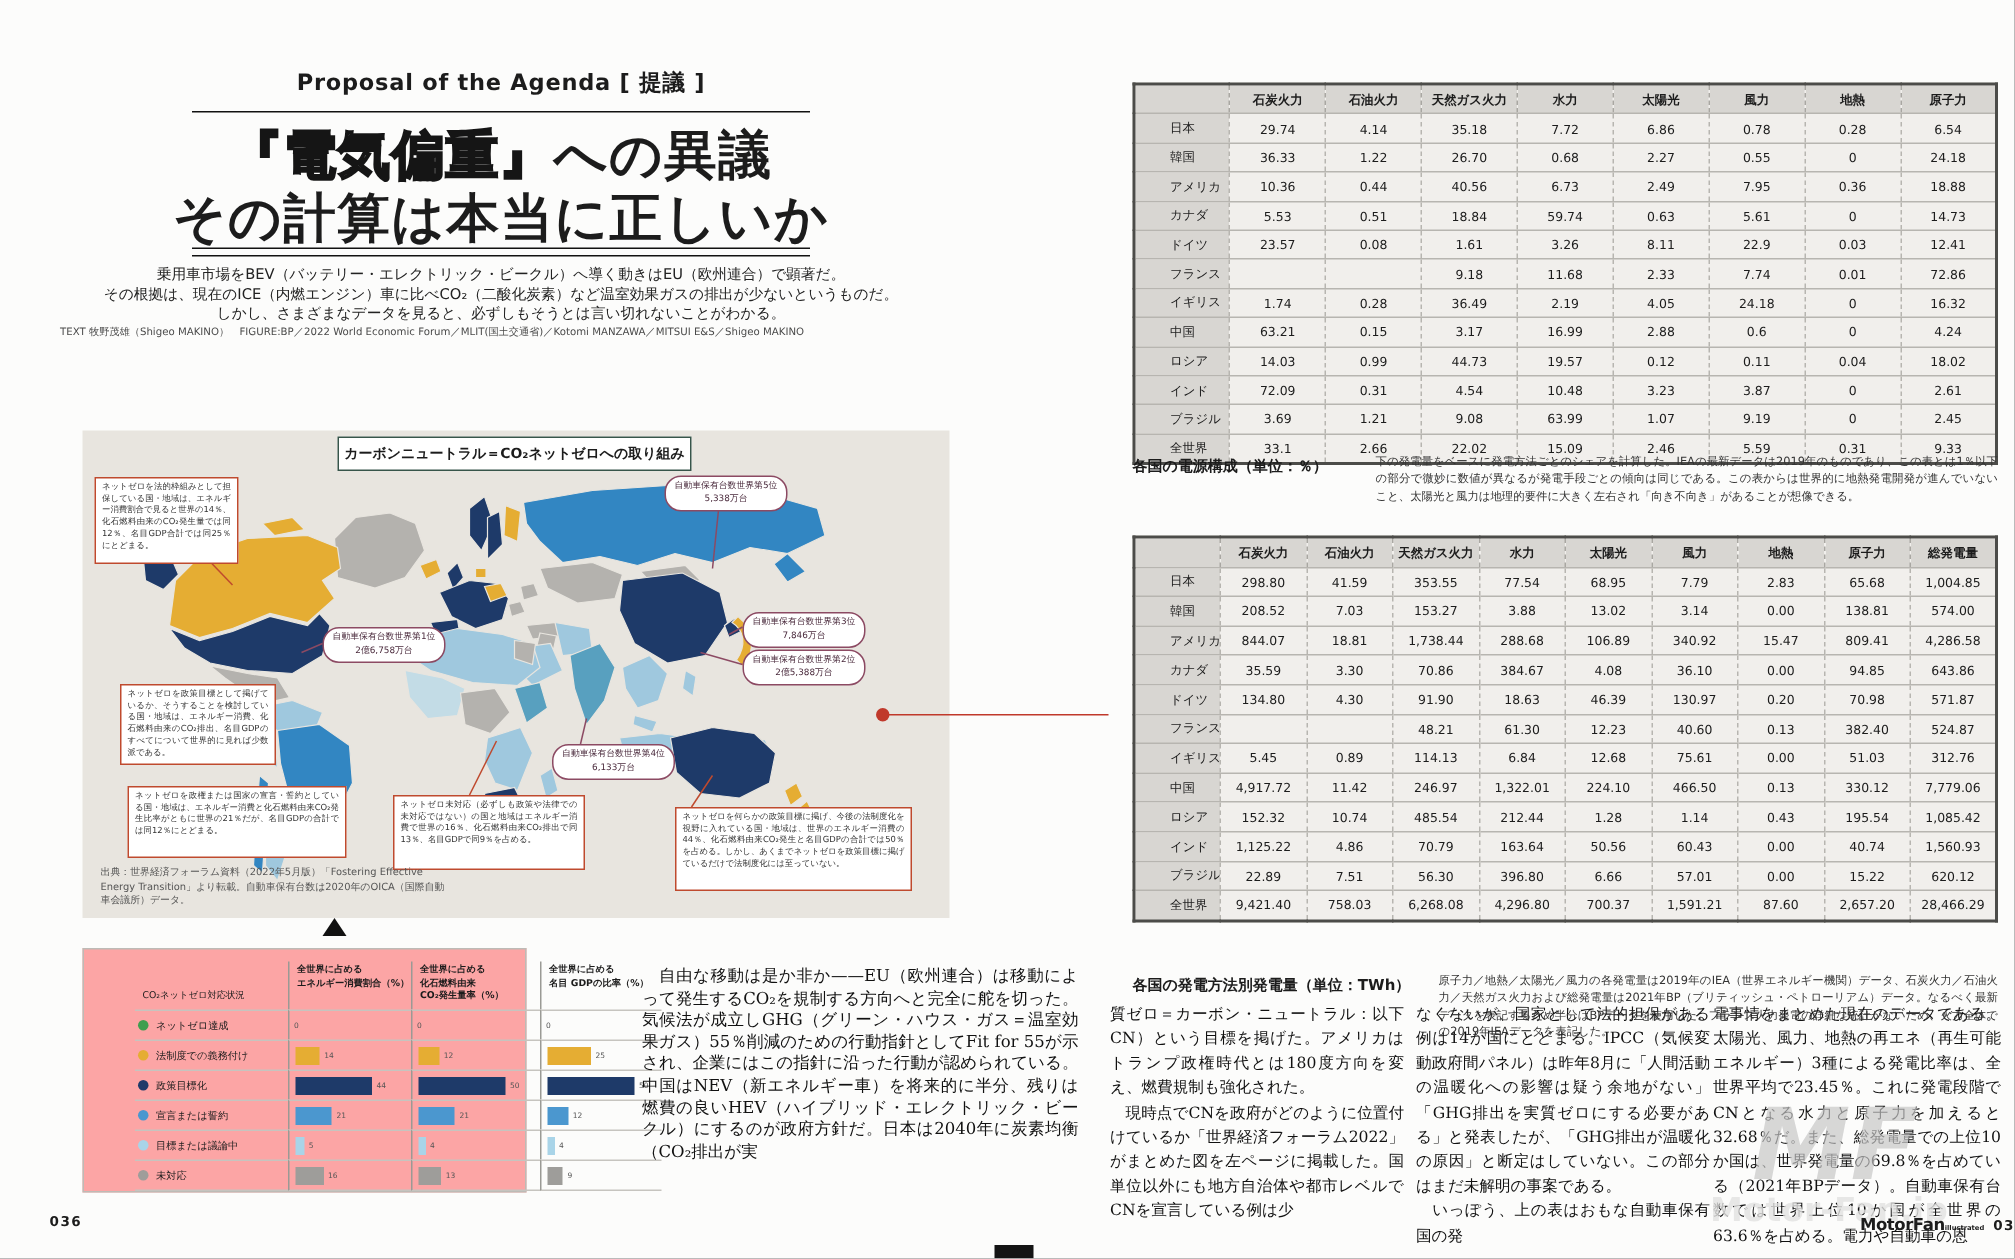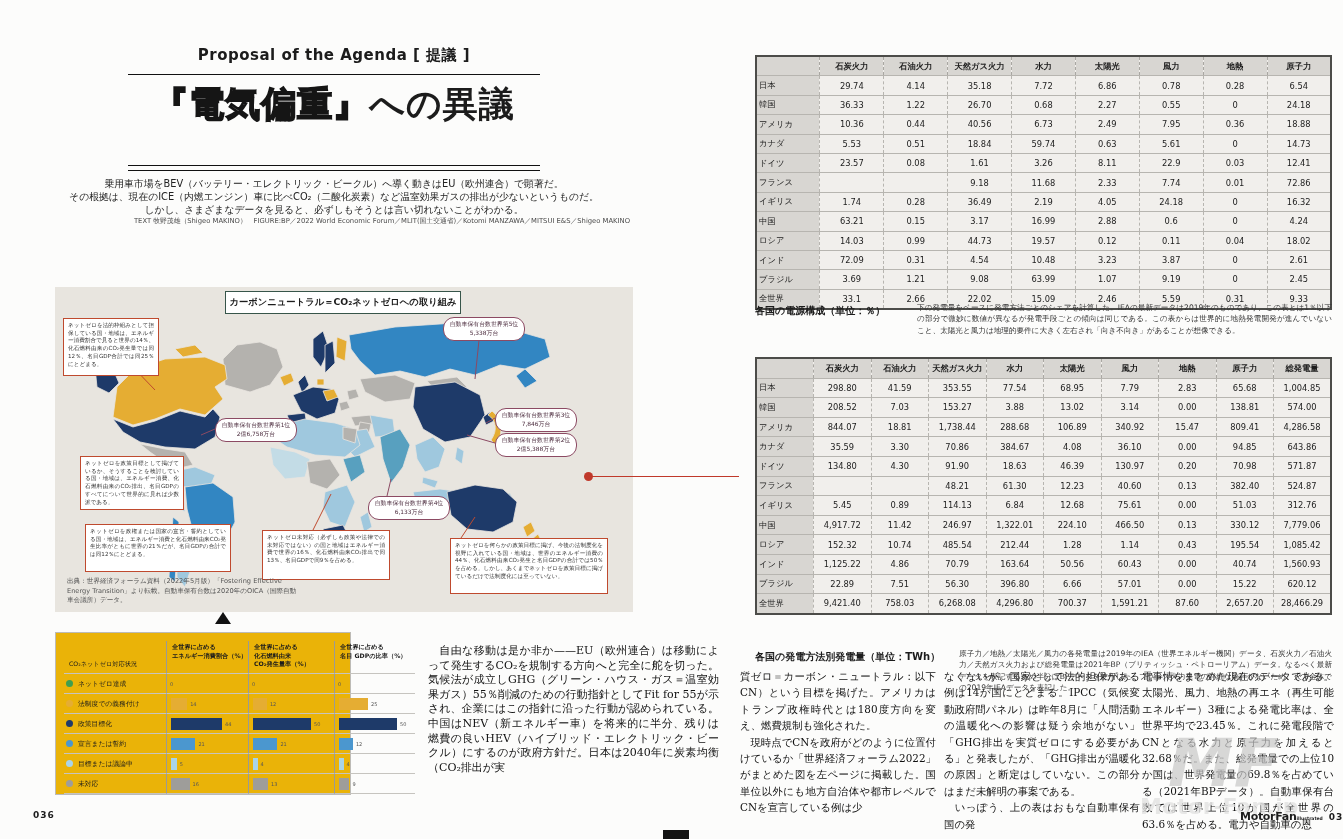--- a/index.html
+++ b/index.html
@@ -9,41 +9,41 @@
 
   
   #kicker{left:128px;top:46px;width:412px;text-align:center;font-size:15px;font-weight:bold;letter-spacing:.5px;}
   #rule1{left:128px;top:74px;width:412px;height:0;border-top:1.5px solid #111;}
   .headline{left:108px;width:452px;text-align:center;font-weight:bold;font-size:35px;letter-spacing:1px;line-height:1.15;}
   #hl1{top:84px;}
   #hl2{top:126px;}
   .outlined{color:#fff;-webkit-text-stroke:1.6px #151515;text-stroke:1.6px #151515;}
   #rule2{left:128px;top:165px;width:412px;height:4px;border-top:1.2px solid #111;border-bottom:1.2px solid #111;}
   .lede{left:64px;width:540px;text-align:center;font-size:9.8px;line-height:11.5px;color:#222;}
-  #credit{left:40px;top:216px;width:590px;text-align:right;font-size:6.8px;color:#4a4a4a;}
+  #credit{left:40px;top:216px;width:590px;text-align:left;font-size:6.8px;color:#4a4a4a;}
 
   
   #map-panel{left:55px;top:287px;width:578px;height:325px;background:#e8e5df;}
   #map-svg,#lines-svg{position:absolute;left:0;top:0;}
   #map-title{position:absolute;left:170px;top:4px;width:230px;background:#fff;border:1.2px solid #37554a;
              font-size:9.3px;font-weight:bold;text-align:center;padding:4px 2px;}
   .callout{position:absolute;background:#fff;border:1px solid #bf4a2e;color:#333;
            font-size:5.6px;line-height:1.38;padding:3px 4px;text-align:justify;}
   .pill{position:absolute;background:#fff;border:1px solid #8c4a63;border-radius:11px;color:#463;
         color:#4a2a3c;font-size:5.9px;line-height:1.55;text-align:center;padding:2px 2px;}
   #world-circle{position:absolute;left:318px;top:240px;width:70px;height:70px;border-radius:50%;
         background:#fff;border:1.4px solid #27467a;display:flex;flex-direction:column;justify-content:center;
         text-align:center;font-size:6.4px;line-height:1.6;color:#1e3050;}
   #map-source{position:absolute;left:12px;top:290px;width:230px;font-size:6.6px;line-height:1.45;color:#555;}
 
   #triangle{left:215px;top:612px;width:0;height:0;border-left:8px solid transparent;
             border-right:8px solid transparent;border-bottom:12px solid #111;}
 
   
-  #chart-box{left:55px;top:632px;width:296px;height:163px;background:#eab308;border:1px solid #bdbbb6;box-sizing:border-box;}
+  #chart-box{left:55px;top:632px;width:296px;height:163px;background:#fca5a5;border:1px solid #bdbbb6;box-sizing:border-box;padding-left:26px;}
   #chart-grid{display:grid;grid-template-columns:102px 82px 86px 81px;margin:8px 2px 0 8px;}
   .ch-head{font-size:6.2px;font-weight:bold;line-height:1.4;padding:2px 0 4px 5px;}
   .ch-col{border-left:1px solid #9a9a95;}
   .ch-cell{border-top:1px solid #c6c4bf;height:19px;display:flex;align-items:center;}
   .ch-last{border-bottom:1px solid #c6c4bf;}
   .ch-label{gap:5px;padding-left:2px;font-size:6.8px;}
   .dot{width:7px;height:7px;border-radius:50%;flex:0 0 auto;}
   .bar{height:12px;flex:0 0 auto;margin-left:4px;}
   .bar-val{font-size:5px;color:#555;margin-left:3px;}
 
@@ -54,21 +54,21 @@
   #body2{left:740px;}
   #body3{left:944px;}
   #body4{left:1142px;width:192px;}
 
   
   .tbl-wrap{}
   table.data-table{border-collapse:collapse;table-layout:fixed;background:#f1efec;border:2px solid #4c4c49;}
   table.data-table th,table.data-table td{font-size:8.3px;font-weight:normal;padding:2px 2px;
         border-top:1px solid #b7b5b0;border-left:1px dashed #b7b5b0;text-align:center;overflow:hidden;white-space:nowrap;}
   table.data-table thead th{background:#d8d6d2;font-weight:bold;border-left:1px dashed #a9a7a2;}
-  table.data-table th.rowhead{background:#d8d6d2;text-align:left;padding-left:2px;font-weight:normal;}
+  table.data-table th.rowhead{background:#d8d6d2;text-align:left;padding-left:23px;font-weight:normal;}
   #table1{left:755px;top:55px;} #table1 table{width:577px;}
   #table1 td,#table1 th{height:14.4px;}
   #table2{left:755px;top:357px;} #table2 table{width:577px;}
   #table2 td,#table2 th{height:14.6px;}
 
   .cap{display:flex;gap:14px;width:577px;}
   #cap1{left:755px;top:302px;} #cap2{left:755px;top:608px;margin-top:40px;}
   .cap-title{font-size:10px;font-weight:bold;flex:0 0 auto;padding-top:2px;}
   #cap1 .cap-title{width:148px;} #cap2 .cap-title{width:190px;}
   .cap-text{font-size:7.6px;line-height:1.5;color:#333;text-align:justify;flex:1;}
@@ -85,20 +85,21 @@
   #binding{left:663px;top:830px;width:26px;height:9px;background:#141414;}
 </style>
 </head>
 <body>
 
 <div id="spread">
 
   <div class="abs" id="kicker">Proposal of the Agenda [ 提議 ]</div>
   <div class="abs" id="rule1"></div>
   <div class="abs headline" id="hl1"><span class="outlined">『電気偏重』</span><span>への異議</span></div>
+  <div class="abs headline" id="hl2">その計算は本当に正しいか</div>
   <div class="abs" id="rule2"></div>
   <div class="abs lede" style="top:178px">乗用車市場をBEV（バッテリー・エレクトリック・ビークル）へ導く動きはEU（欧州連合）で顕著だ。</div>
   <div class="abs lede" style="top:191px">その根拠は、現在のICE（内燃エンジン）車に比べCO₂（二酸化炭素）など温室効果ガスの排出が少ないというものだ。</div>
   <div class="abs lede" style="top:204px">しかし、さまざまなデータを見ると、必ずしもそうとは言い切れないことがわかる。</div>
   <div class="abs" id="credit">TEXT 牧野茂雄（Shigeo MAKINO）　FIGURE:BP／2022 World Economic Forum／MLIT(国土交通省)／Kotomi MANZAWA／MITSUI E&amp;S／Shigeo MAKINO</div>
 
   <div class="abs" id="map-panel">
     <svg id="map-svg" width="578" height="325" viewBox="0 0 578 325">
       <g stroke="#e8e5df" stroke-width="0.8">
 

